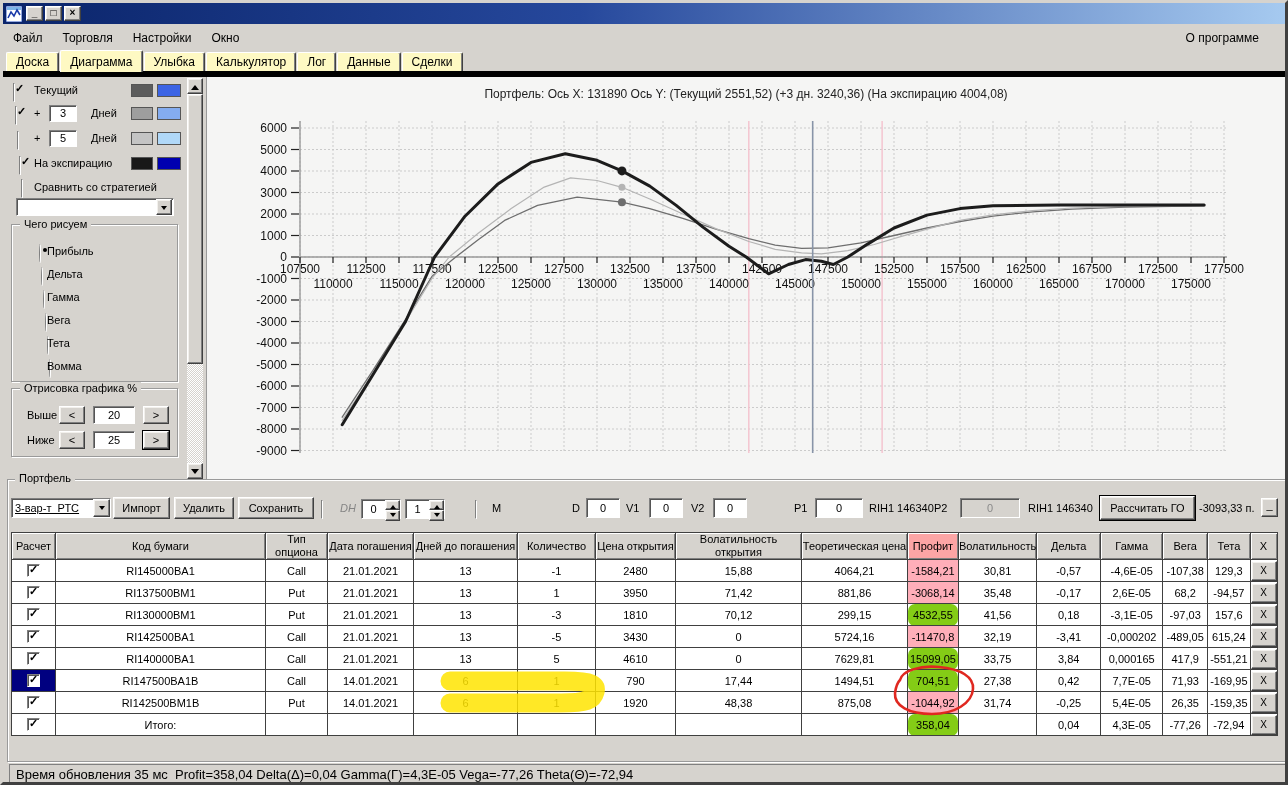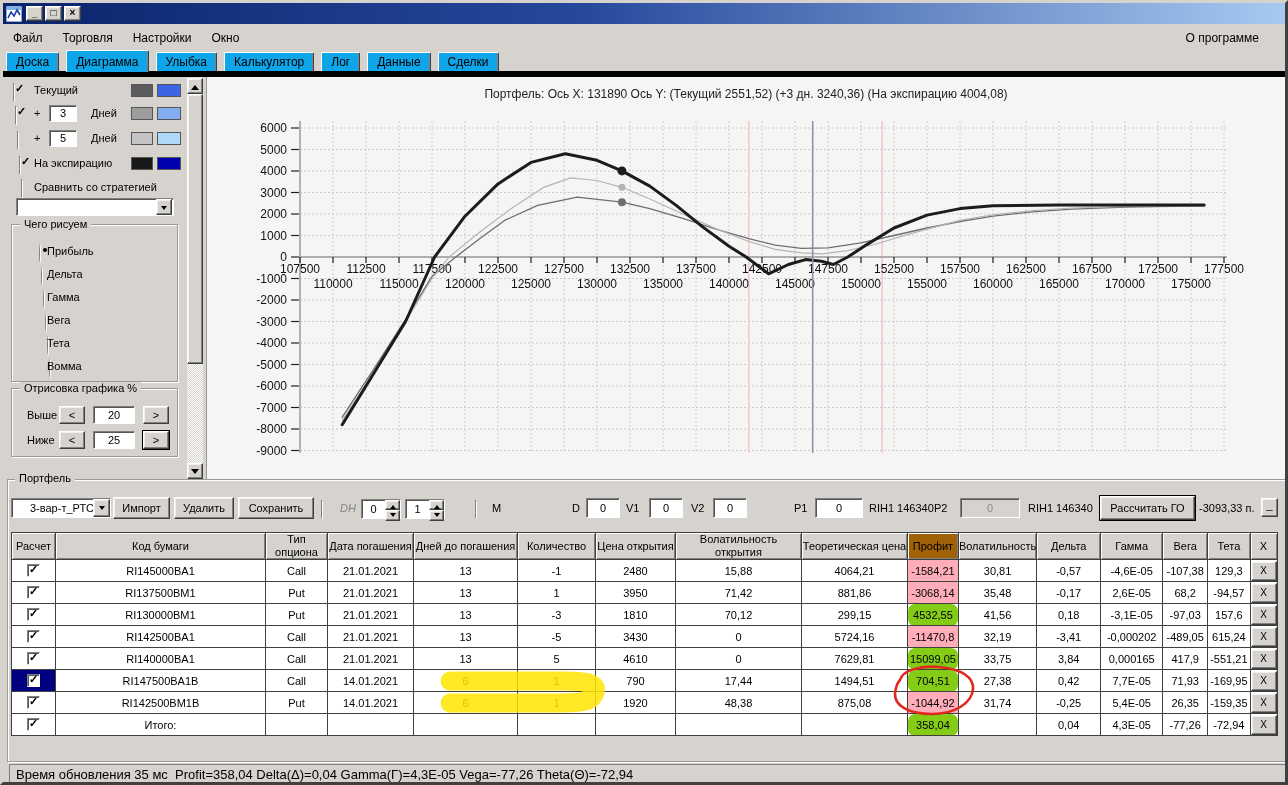--- a/index.html
+++ b/index.html
@@ -16,21 +16,21 @@
   .win-btns{display:flex;gap:2px;}
   .wbtn{width:17px;height:15px;background:#d6d3ce;border:1px solid #404040;border-top-color:#fff;border-left-color:#fff;
     box-shadow:inset -1px -1px 0 #808080,inset 1px 1px 0 #f2f0ec;
     font-size:10px;line-height:12px;text-align:center;color:#000;font-weight:bold;}
   
   .menubar{position:absolute;left:0;top:24px;width:1282px;height:22px;background:#d6d3ce;display:flex;align-items:center;font-size:12px;}
   .menu-item{padding:3px 10px;}
   .menu-right{margin-left:auto;padding-right:26px;font-size:12px;}
   
   .tabstrip{position:absolute;left:0;top:46px;width:1282px;height:22px;display:flex;align-items:flex-end;padding-left:3px;}
-  .tab{height:19px;padding:2px 9px 0;font-size:12px;background:#0ea5e9;margin-right:7px;
+  .tab{height:19px;padding:2px 9px 0;font-size:12px;background:#fef9c3;margin-right:1px;
     border:1px solid #404040;border-bottom:none;border-top-color:#fff;border-left-color:#fff;
     box-shadow:inset -1px 0 0 #808080;border-radius:2px 2px 0 0;white-space:nowrap;}
   .tab.active{height:22px;padding-top:4px;position:relative;z-index:3;margin-bottom:-1px;}
   
   #tabpage{position:absolute;left:0;top:68px;width:1282px;height:405px;background:#d6d3ce;border-top:6px solid #000000;}
   .abs{position:absolute;}
   .lbl{font-size:11px;color:#000;white-space:nowrap;}
   .lbl.gray{color:#848484;font-style:italic;}
   
   .cb{width:13px;height:13px;background:#fff;border:1px solid #808080;border-right-color:#fff;border-bottom-color:#fff;
@@ -64,21 +64,21 @@
   .spin .arrows{width:15px;display:flex;flex-direction:column;}
   .spin .arrows div{flex:1;position:relative;}
   .tri-up-s{width:0;height:0;border:3px solid transparent;border-bottom:4px solid #000;margin:1px auto 0;}
   .tri-dn-s{width:0;height:0;border:3px solid transparent;border-top:4px solid #000;margin:2px auto 0;}
   .defbtn{outline:1px solid #000;}
   
   #ptable{position:absolute;left:4px;top:53px;border-collapse:collapse;table-layout:fixed;background:#fff;}
   #ptable th{background:#d6d3ce;font-weight:normal;font-size:11px;border:1px solid #404040;
      box-shadow:inset 1px 1px 0 #fff,inset -1px -1px 0 #808080;padding:0;line-height:1.15;height:27px;}
   #ptable td{border:1px solid #404040;font-size:11px;text-align:center;height:22px;padding:0 2px;background:#fff;overflow:hidden;white-space:nowrap;}
-  #ptable th.profit-h{background:#a16207;}
+  #ptable th.profit-h{background:#fca5a5;}
   #ptable td.neg{background:#ffaeb9;}
   #ptable td.pos{background:#84cc16;border-radius:7px;}
   #ptable td.sel{background:#000080;}
   #ptable td .cb{margin:0 auto;}
   .xbtn{width:100%;height:20px;font-size:10px;line-height:17px;}
   
   .statusbar{position:absolute;left:6px;top:761px;width:1278px;height:21px;background:#d6d3ce;
      border:1px solid #808080;border-right-color:#fff;border-bottom-color:#fff;
      font-size:13px;display:flex;align-items:center;padding-left:6px;white-space:pre;}
   #overlay{position:absolute;left:0;top:0;z-index:50;pointer-events:none;}
@@ -286,21 +286,21 @@
           <circle cx="414.948" cy="110.33226" r="3.5" fill="#b4b4b4"></circle>
           <circle cx="414.948" cy="93.91228000000001" r="4.5" fill="#1c1c1c"></circle>
         </svg>
     </div>
   </div>
 
   <div class="portfolio">
     <div class="pg-border"></div>
     <span class="group-label">Портфель</span>
     <div id="ptoolbar"><div class="sunken abs" style="left: 4px; top: 19px; width: 100px; height: 20px;">
-          <span class="val" style="line-height: 18px; padding-left: 18px; float: left;">3-вар-т_РТС</span>
+          <span class="val" style="line-height: 18px; padding-left: 3px; float: left; text-decoration: underline;">3-вар-т_РТС</span>
           <div class="raised abs" style="left: 81px; top: 0px; width: 17px; height: 18px;">
             <div class="arrow-down-s"></div>
           </div>
         </div><div class="raised btn abs" style="left: 106px; top: 18px; width: 57px; height: 22px; line-height: 20px;">Импорт</div><div class="raised btn abs" style="left: 167px; top: 18px; width: 60px; height: 22px; line-height: 20px;">Удалить</div><div class="raised btn abs" style="left: 231px; top: 18px; width: 76px; height: 22px; line-height: 20px;">Сохранить</div><span class="cb abs" style="left: 314px; top: 22px; width: 13px; height: 13px;"></span><span class="lbl gray abs" style="left: 333px; top: 23px;">DH</span><div class="sunken spin abs" style="left: 354px; top: 20px; width: 40px; height: 20px;">
           <span class="val" style="flex: 1 1 0%; line-height: 18px;">0</span>
           <div class="arrows">
             <div class="raised">
               <div class="tri-up-s"></div>
             </div>
             <div class="raised">

